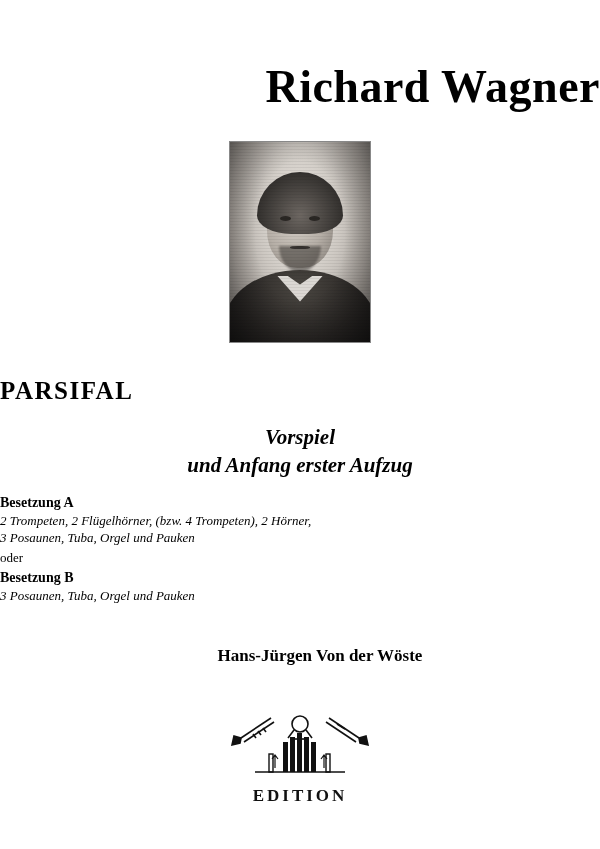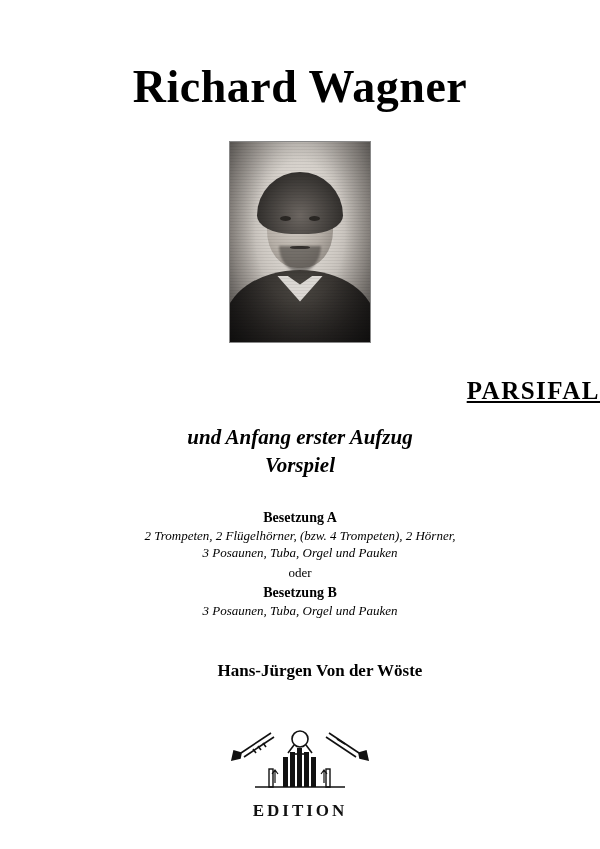--- a/index.html
+++ b/index.html
@@ -15,21 +15,21 @@
     overflow: hidden;
   }
   .page {
     position: relative;
     width: 600px;
     height: 849px;
     background: #fff;
     box-sizing: border-box;
   }
   .composer {
-    text-align: center;
+    text-align: right;
     font-family: "Liberation Serif", serif;
     font-weight: bold;
     font-size: 46px;
     letter-spacing: 0.5px;
     margin-top: 62px;
     line-height: 1.1;
   }
   .portrait-wrap {
     display: flex;
     justify-content: center;
@@ -130,38 +130,37 @@
     mix-blend-mode: multiply;
     opacity: .55;
   }
   .portrait .vignette {
     position: absolute;
     inset: 0;
     background: radial-gradient(ellipse at 50% 45%, rgba(0,0,0,0) 45%, rgba(0,0,0,.45) 100%);
   }
 
   .work-title {
-    text-align: right;
+    text-align: left;
     font-weight: bold;
     font-size: 25px;
     letter-spacing: 1.5px;
     margin-top: 34px;
-    text-decoration: underline;
   }
   .subtitle {
     text-align: center;
     font-style: italic;
     font-weight: bold;
     font-size: 21px;
     line-height: 1.35;
     margin-top: 18px;
   }
   .instr-block {
-    text-align: center;
-    margin-top: 31px;
+    text-align: left;
+    margin-top: 16px;
   }
   .instr-head {
     font-weight: bold;
     font-size: 14px;
     margin-bottom: 2px;
   }
   .instr-line {
     font-style: italic;
     font-size: 13px;
     line-height: 1.25;
@@ -221,22 +220,22 @@
       <div class="chin"></div>
       <div class="collar"></div>
       <div class="grain"></div>
       <div class="vignette"></div>
     </div>
   </div>
 
   <div class="work-title">PARSIFAL</div>
 
   <div class="subtitle">
+    <div>Vorspiel</div>
     <div>und Anfang erster Aufzug</div>
-    <div>Vorspiel</div>
   </div>
 
   <div class="instr-block">
     <div class="instr-head">Besetzung A</div>
     <div class="instr-line">2 Trompeten, 2 Flügelhörner, (bzw. 4 Trompeten), 2 Hörner,</div>
     <div class="instr-line">3 Posaunen, Tuba, Orgel und Pauken</div>
     <div class="oder">oder</div>
     <div class="instr-head">Besetzung B</div>
     <div class="instr-line">3 Posaunen, Tuba, Orgel und Pauken</div>
   </div>

